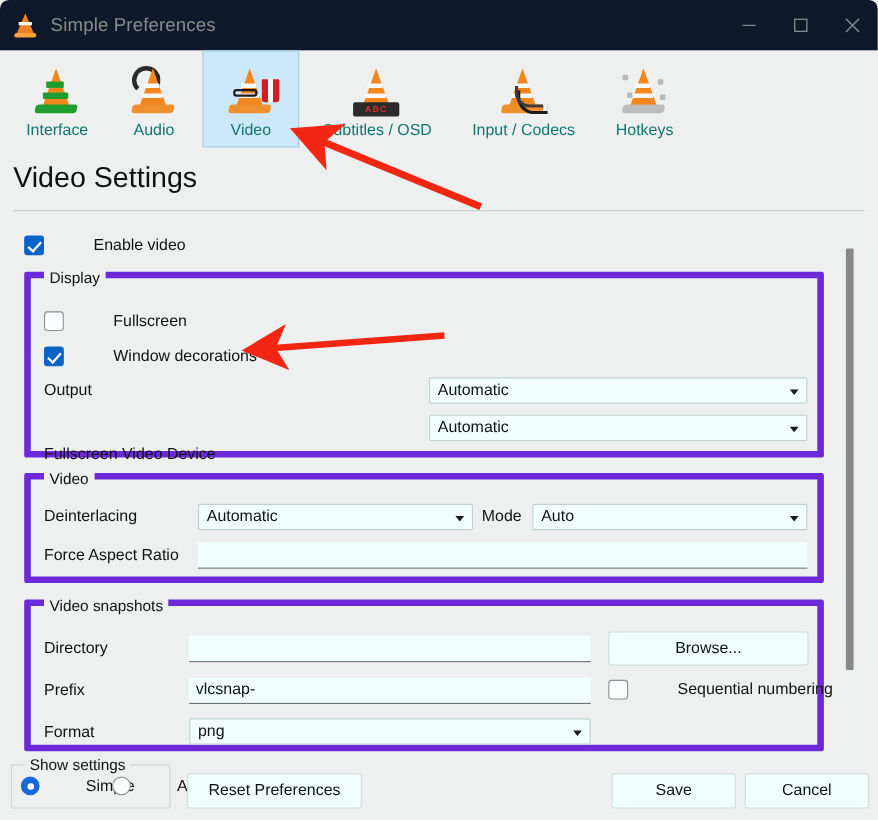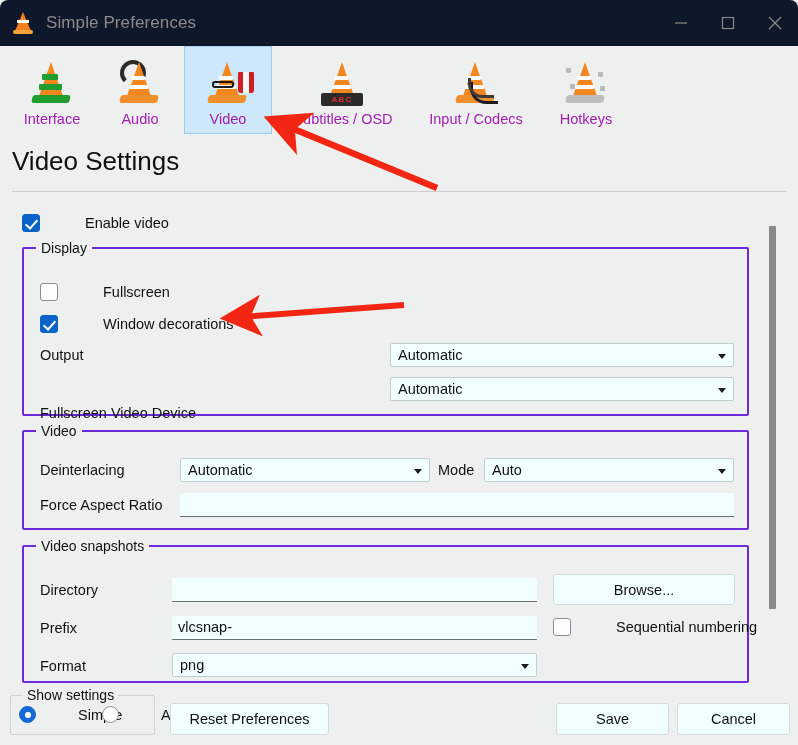--- a/index.html
+++ b/index.html
@@ -101,21 +101,21 @@
   .tab .tab-icon {
     height: 54px;
     display: flex;
     align-items: center;
     justify-content: center;
     margin-bottom: 2px;
     font-weight: bold;
   }
   .tab .tab-label {
     font-size: 14.5px;
-    color: #a21caf;
+    color: #0f766e;
     white-space: nowrap;
   }
   #tab-subtitles { width: 142px; }
   #tab-input { width: 124px; }
   #tab-hotkeys { width: 96px; }
 
   
   .mini-cone { position: relative; width: 44px; height: 48px; }
   .mini-cone .mc-cone {
     position: absolute; left: 9px; top: 4px;
@@ -258,21 +258,21 @@
     content: "";
     position: absolute;
     left: 4.5px; top: 4.5px;
     width: 6px; height: 6px;
     border-radius: 50%;
     background: #ffffff;
   }
 
   .groupbox {
     position: absolute;
-    border: 2px solid #6d28d9;
+    border: 6px solid #6d28d9;
     border-radius: 2px;
   }
   .groupbox > .gb-title {
     position: absolute;
     top: -9px; left: 12px;
     background: #eef0ef;
     padding: 0 5px;
     font-size: 14px;
     color: #111;
   }

